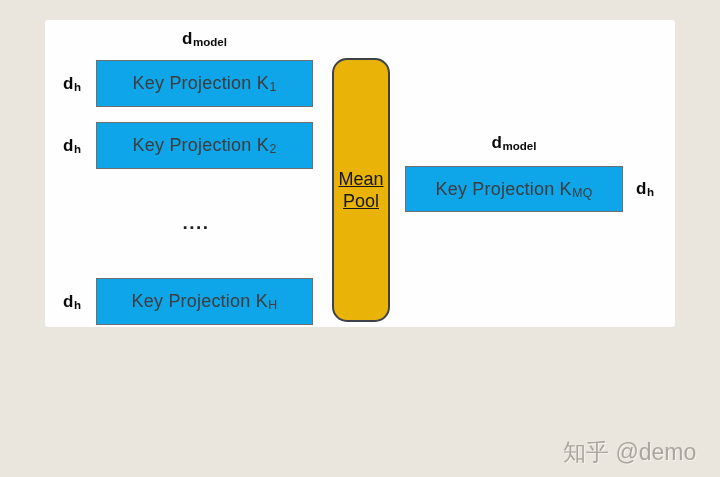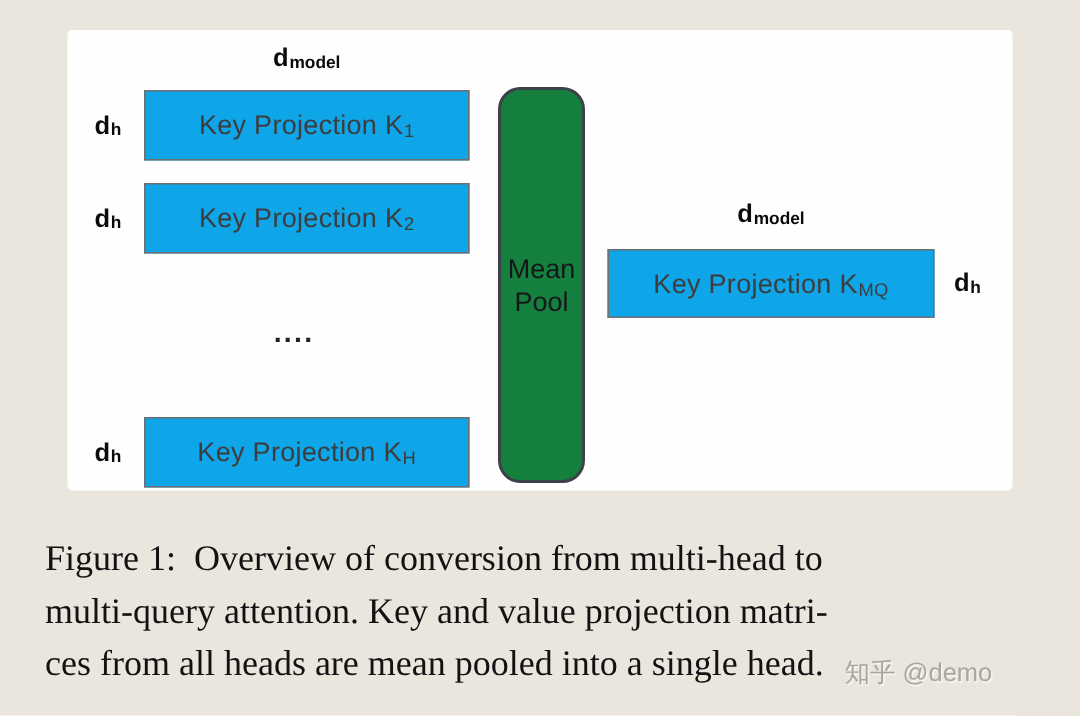--- a/index.html
+++ b/index.html
@@ -52,31 +52,32 @@
   .dh-k1  { left: 54px;  top: 60px;  width: 36px; height: 47px; }
   .dh-k2  { left: 54px;  top: 122px; width: 36px; height: 47px; }
   .dh-kh  { left: 54px;  top: 278px; width: 36px; height: 47px; }
   .dh-kmq { left: 627px; top: 166px; width: 36px; height: 46px; }
   .dmodel-left  { left: 96px;  top: 26px;  width: 217px; height: 26px; }
   .dmodel-right { left: 405px; top: 130px; width: 218px; height: 26px; }
   .pool {
     position: absolute;
     left: 332px; top: 58px;
     width: 58px; height: 264px;
-    background: #15803d;
+    background: #eab308;
     border: 2px solid #3d4149;
     border-radius: 15px;
     box-sizing: border-box;
     display: flex;
     flex-direction: column;
     align-items: center;
     justify-content: center;
     color: #15171c;
     font-size: 18px;
     line-height: 1.25;
+    text-decoration: underline;
   }
   .dots {
     position: absolute;
     left: 96px; top: 212px;
     width: 200px;
     text-align: center;
     font-weight: bold;
     font-size: 19px;
     letter-spacing: 1.5px;
     color: #222;
@@ -87,21 +88,21 @@
     font-family: "Liberation Serif", serif;
     font-size: 24px;
     color: #121212;
     line-height: 35px;
     z-index: 2;
   }
   .cap-line { white-space: pre; }
   .watermark {
     position: absolute;
     left: 563px; top: 437px;
-    font-size: 17px;
+    font-size: 23px;
     color: #aaa69e;
     text-shadow: 1px 1px 0 #f6f3ec;
     z-index: 1;
     white-space: pre;
   }
 </style>
 </head>
 <body>
 
 <div class="stage">
@@ -155,19 +156,14 @@
     <span>Key Projection K</span>
       <span class="sb">MQ</span>
   </div>
   <div class="dim dh-kmq">
     <span>d</span>
       <span class="sb">h</span>
   </div>
 
   <div class="watermark">知乎 @demo</div>
 
-  <div class="caption">
-    <div class="cap-line">Figure 1:  Overview of conversion from multi-head to</div>
-    <div class="cap-line">multi-query attention. Key and value projection matri-</div>
-    <div class="cap-line">ces from all heads are mean pooled into a single head.</div>
-  </div>
 
 </div>
 
 </body></html>

